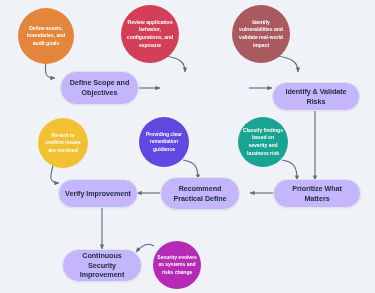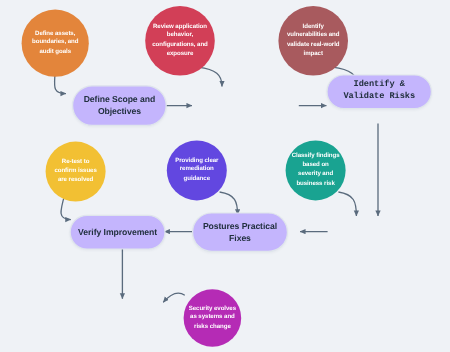--- a/index.html
+++ b/index.html
@@ -130,27 +130,33 @@
 
   <div class="node bubble" style="left:153px; top:241px; width:48px; height:48px; background:#b52bb5;">
     <span>Security evolves as systems and risks change</span>
   </div>
 
   <div class="node pill" style="left:60px; top:71px; width:79px; height:34px;">
     <span>Define Scope and Objectives</span>
   </div>
 
 
-  <div class="node pill" style="left:272px; top:62px; width:88px; height:29px;font-family:Liberation Mono, monospace;">
+  <div class="node pill" style="left:272px; top:82px; width:88px; height:29px;">
     <span>Identify &amp; Validate Risks</span>
   </div>
 
+  <div class="node pill" style="left:273px; top:179px; width:88px; height:29px;">
+    <span>Prioritize What Matters</span>
+  </div>
 
   <div class="node pill" style="left:160px; top:177px; width:80px; height:33px;">
-    <span>Postures Practical Fixes</span>
+    <span>Recommend Practical Define</span>
   </div>
 
   <div class="node pill" style="left:58px; top:179px; width:80px; height:29px;">
     <span>Verify Improvement</span>
   </div>
 
+  <div class="node pill" style="left:62px; top:249px; width:80px; height:33px;">
+    <span>Continuous Security Improvement</span>
+  </div>
 
 </div>
 
 </body></html>

